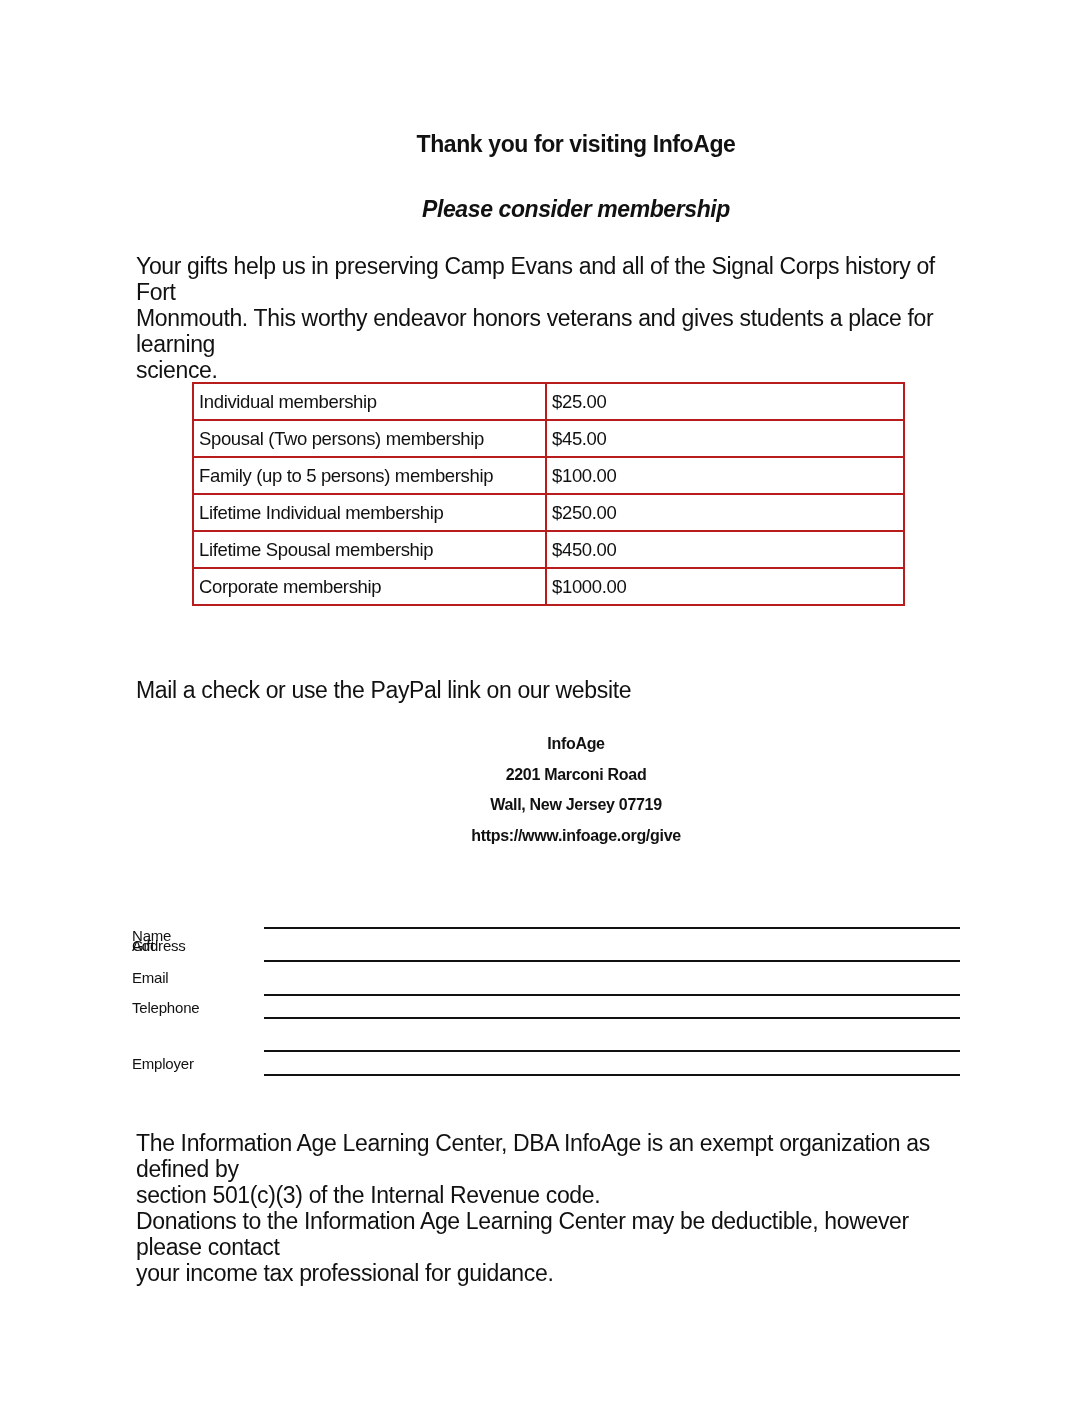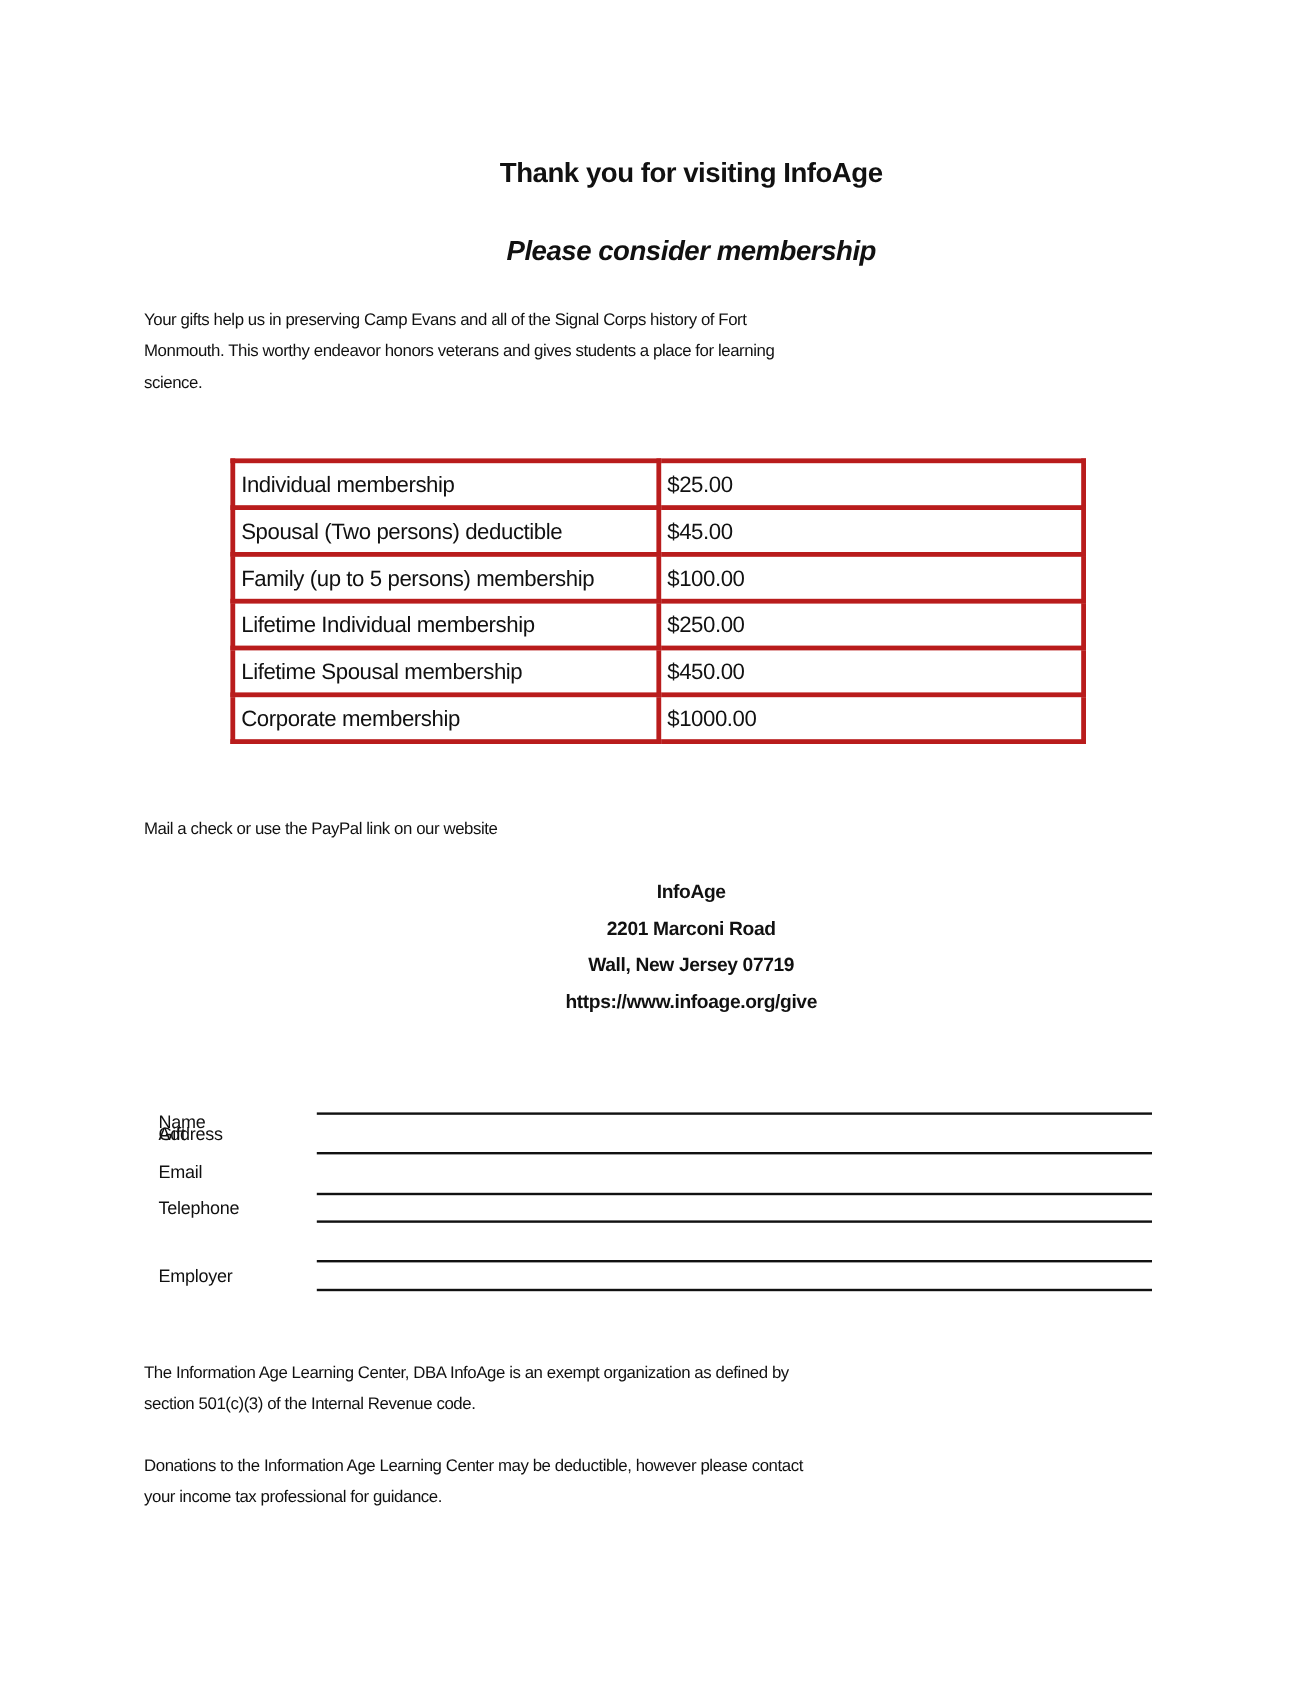--- a/index.html
+++ b/index.html
@@ -3,27 +3,27 @@
   <meta charset="utf-8">
   <style>
     html, body { margin: 0; padding: 0; background: #ffffff; }
     body {
       width: 1088px; height: 1408px; position: relative; overflow: hidden;
       font-family: "Liberation Sans", sans-serif; color: #111111;
     }
     .abs { position: absolute; }
     .center { left: 0; width: 1088px; text-align: center; padding-left: 32px; }
     .h1 { font-weight: bold; font-size: 23px; letter-spacing: -0.4px; }
-    .para { left: 120px; width: 840px; font-size: 14px; line-height: 26px; letter-spacing: -0.35px; }
+    .para { left: 136px; width: 840px; font-size: 23px; line-height: 26px; letter-spacing: -0.35px; }
     table.members {
       position: absolute; left: 192px; top: 382px; width: 713px;
       border-collapse: collapse; font-size: 18.5px; letter-spacing: -0.35px;
     }
     table.members td {
-      border: 4px solid #b91c1c; height: 35px; padding: 0 0 0 5px; vertical-align: middle;
+      border: 2px solid #b91c1c; height: 35px; padding: 0 0 0 5px; vertical-align: middle;
     }
     table.members td.col-a { width: 346px; }
     .addr { font-weight: bold; font-size: 16px; letter-spacing: -0.3px; line-height: 30.5px; }
     .form-label { left: 132px; font-size: 15px; letter-spacing: -0.2px; }
     .form-line { left: 264px; width: 696px; height: 0; border-top: 2px solid #111; }
   </style>
 </head>
 <body>
 
 <div>
@@ -37,21 +37,21 @@
     <div>science.</div>
   </div>
 
   <table class="members">
     <tbody>
       <tr>
         <td class="col-a">Individual membership</td>
         <td>$25.00</td>
       </tr>
       <tr>
-        <td class="col-a">Spousal (Two persons) deductible</td>
+        <td class="col-a">Spousal (Two persons) membership</td>
         <td>$45.00</td>
       </tr>
       <tr>
         <td class="col-a">Family (up to 5 persons) membership</td>
         <td>$100.00</td>
       </tr>
       <tr>
         <td class="col-a">Lifetime Individual membership</td>
         <td>$250.00</td>
       </tr>

